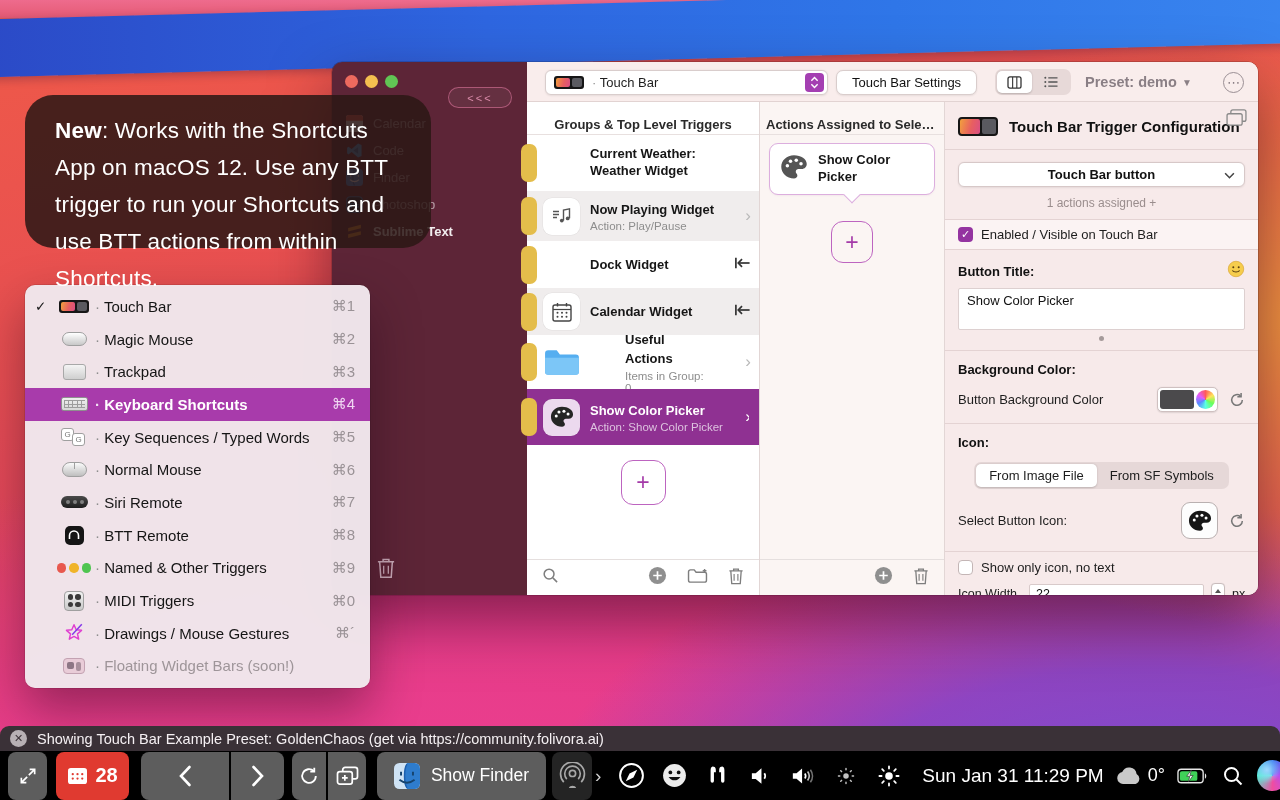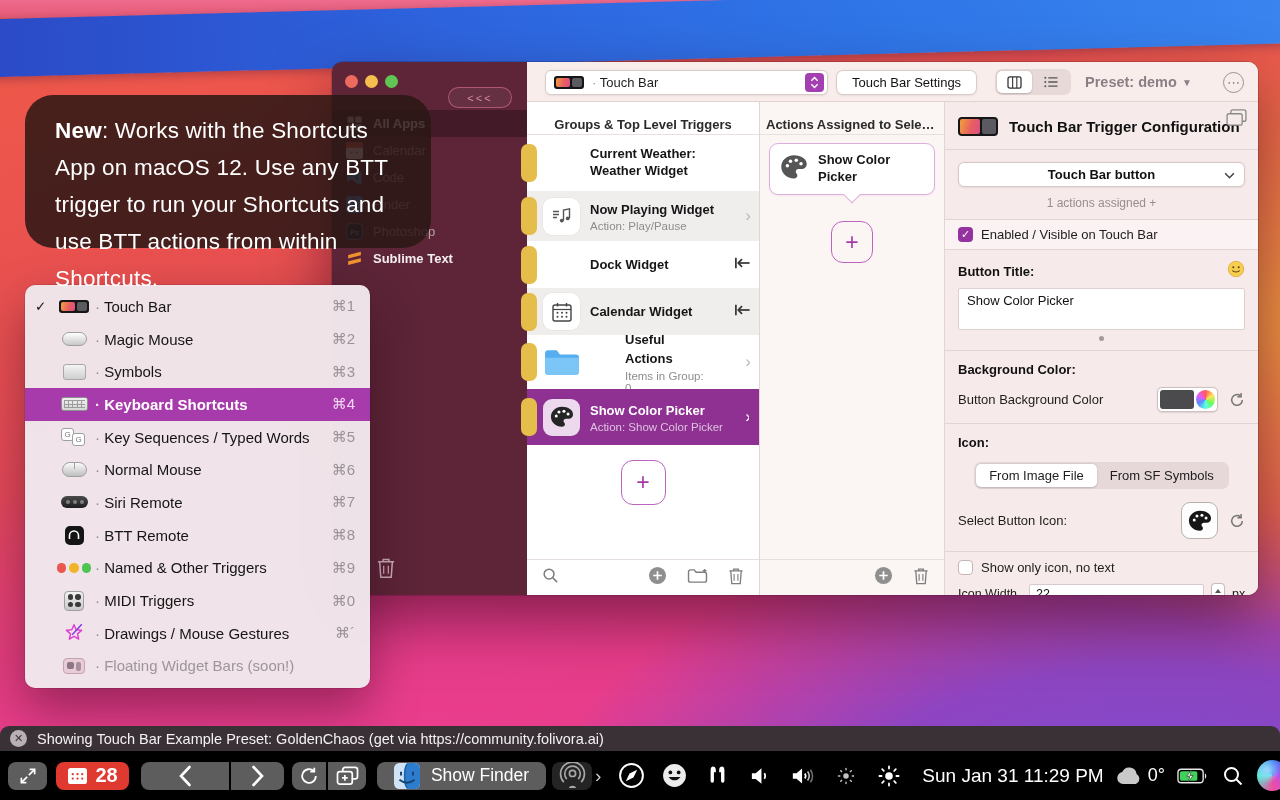--- a/index.html
+++ b/index.html
@@ -185,21 +185,21 @@
 
   
   .status-bar{position:absolute;left:0;top:726px;width:1280px;height:25px;background:#3a3137;border-radius:9px 9px 0 0;
     display:flex;align-items:center;gap:10px;padding:0 10px;z-index:40;}
   .sb-close{width:17px;height:17px;border-radius:50%;background:#b7b0b4;color:#3a3137;font-size:11px;font-weight:700;
     display:flex;align-items:center;justify-content:center;flex:none;}
   .sb-close::before{content:"✕";}
   .sb-text{color:#f5f0f3;font-size:14.5px;white-space:nowrap;}
 
   .touch-bar{position:absolute;left:0;top:751px;width:1280px;height:49px;background:#000;display:flex;align-items:center;padding:0 0 0 8px;z-index:41;}
-  .tbb{height:28px;background:#5d5d5d;border-radius:8px;display:flex;align-items:center;justify-content:center;color:#fff;flex:none;}
+  .tbb{height:48px;background:#5d5d5d;border-radius:8px;display:flex;align-items:center;justify-content:center;color:#fff;flex:none;}
   .tbb-expand{width:39px;margin-right:9px;}
   .tbb-cal{width:73px;background:#e03a30;gap:7px;font-size:20px;font-weight:700;margin-right:12px;}
   .tbb-back{width:88px;border-radius:8px 0 0 8px;margin-right:2px;}
   .tbb-fwd{width:53px;border-radius:0 8px 8px 0;margin-right:8px;}
   .tbb-refresh{width:34px;border-radius:8px 0 0 8px;margin-right:2px;}
   .tbb-winplus{width:38px;border-radius:0 8px 8px 0;margin-right:11px;}
   .tbb-finder{width:169px;gap:11px;font-size:17.5px;font-weight:400;margin-right:6px;}
   .tbb-airdrop{width:40px;background:#242424;margin-right:3px;}
   .tb-chev{color:#cfcfcf;font-size:19px;margin-right:15px;flex:none;}
   .tb-chev::before{content:"›";}
@@ -222,33 +222,20 @@
 
   <div class="btt-window">
     <aside class="win-sidebar">
       <div class="traffic">
         <i class="tl-red"></i>
         <i class="tl-yellow"></i>
         <i class="tl-green"></i>
       </div>
       <div class="collapse-btn">&lt;&lt;&lt;</div>
       <div class="app-list">
-        <div class="app-row selected">
-          <span class="app-ic">
-              <svg width="17" height="17" viewBox="0 0 24 24">
-                <g fill="#cfc3c9">
-                  <rect x="2" y="2" width="9" height="9" rx="2"></rect>
-                  <rect x="13" y="2" width="9" height="9" rx="2"></rect>
-                  <rect x="2" y="13" width="9" height="9" rx="2"></rect>
-                  <rect x="13" y="13" width="9" height="9" rx="2"></rect>
-                </g>
-              </svg>
-            </span>
-          <span>All Apps</span>
-        </div>
         <div class="app-row">
           <span class="app-ic">
               <svg width="17" height="17" viewBox="0 0 24 24">
                 <rect width="24" height="24" rx="4" fill="#f5f2f0"></rect>
                 <path d="M0 4a4 4 0 014-4h16a4 4 0 014 4v4H0z" fill="#e8574d"></path>
                 <g fill="#8c8c8c">
                   <circle cx="8" cy="15" r="1.6"></circle>
                   <circle cx="15" cy="15" r="1.6"></circle>
                 </g>
               </svg>
@@ -623,21 +610,21 @@
           <span class="ic-mouse"></span>
         </span>
       <span class="tm-label bdot">Magic Mouse</span>
       <span class="tm-short">⌘2</span>
     </div>
     <div class="tm-row">
       <span class="tm-check"></span>
       <span class="tm-ic">
           <span class="ic-trackpad"></span>
         </span>
-      <span class="tm-label bdot">Symbols</span>
+      <span class="tm-label bdot">Trackpad</span>
       <span class="tm-short">⌘3</span>
     </div>
     <div class="tm-row selected">
       <span class="tm-check"></span>
       <span class="tm-ic">
           <span class="ic-keyboard"></span>
         </span>
       <span class="tm-label bdot">Keyboard Shortcuts</span>
       <span class="tm-short">⌘4</span>
     </div>

